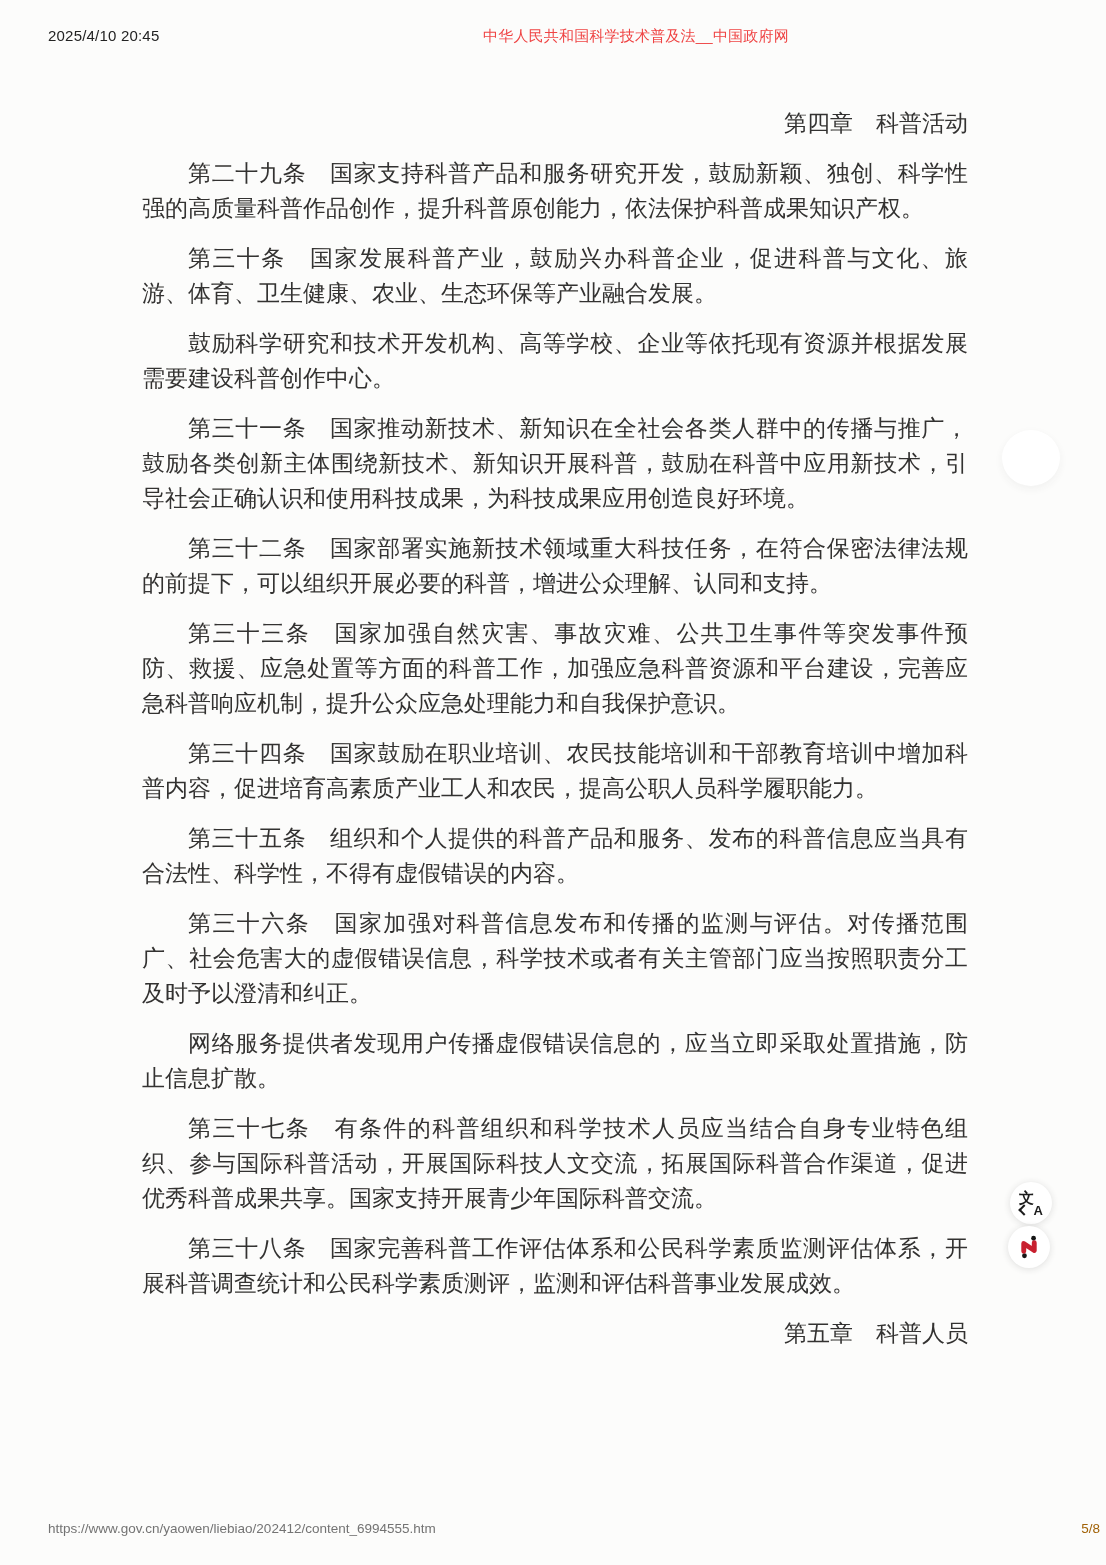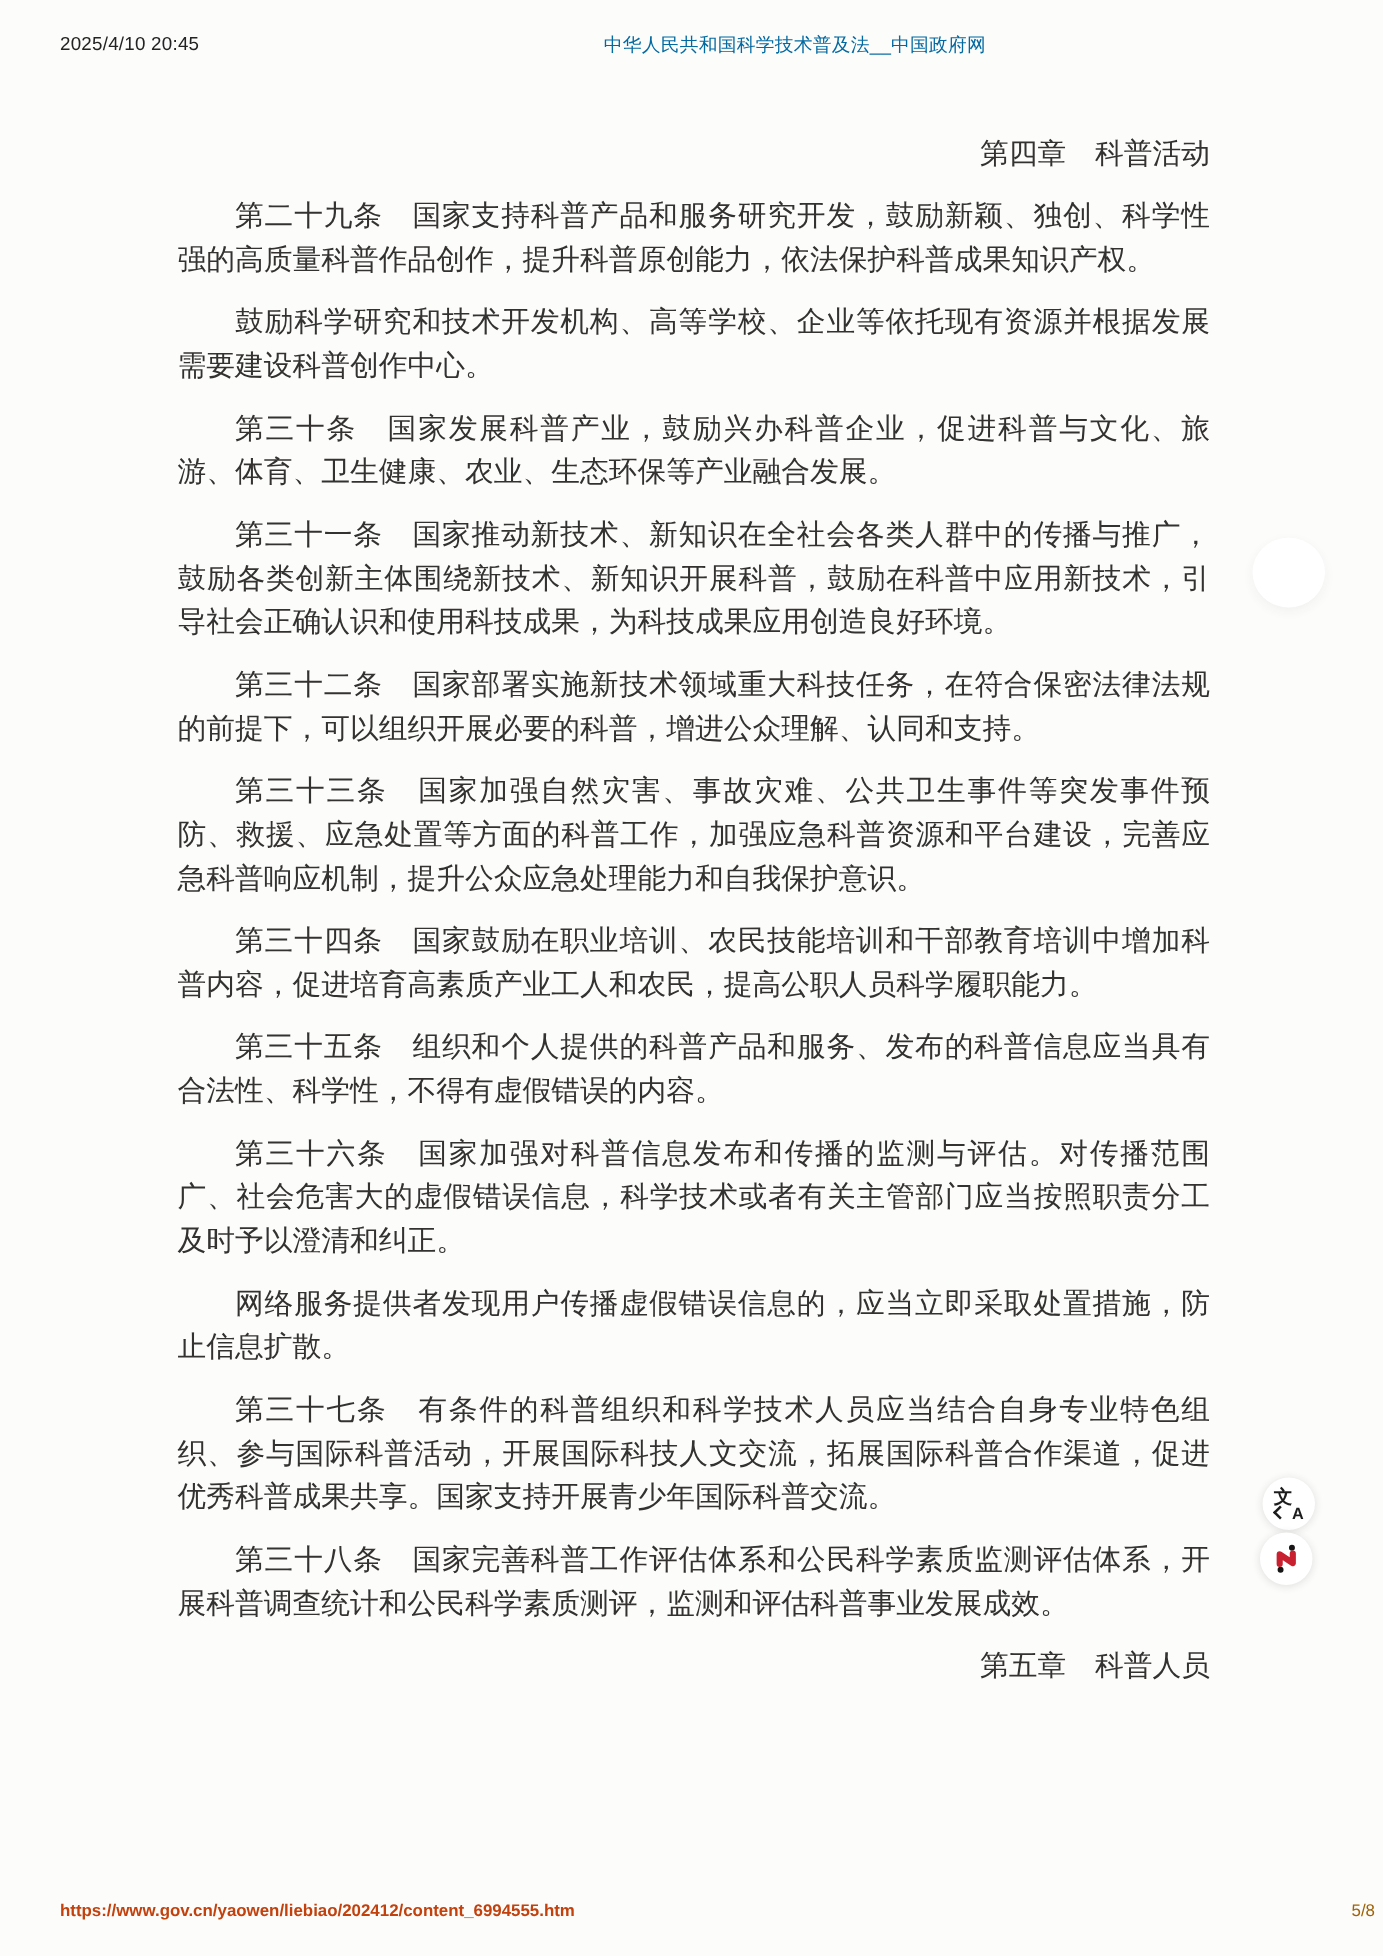--- a/index.html
+++ b/index.html
@@ -26,32 +26,31 @@
     font-size: 15px;
     color: #232323;
     letter-spacing: 0.2px;
     white-space: nowrap;
   }
   .print-header-title {
     position: absolute;
     left: 483px;
     top: 27px;
     font-size: 15px;
-    color: #0369a1;
+    color: #ef4444;
     letter-spacing: 0.2px;
     white-space: nowrap;
   }
   .print-footer-url {
     position: absolute;
     left: 48px;
     top: 1521px;
     font-size: 13.5px;
-    color: #c2410c;
+    color: #737373;
     white-space: nowrap;
-    font-weight: bold;
   }
   .print-footer-page {
     position: absolute;
     right: 48px;
     top: 1521px;
     font-size: 13.5px;
     color: #a16207;
     white-space: nowrap;
   }
   
@@ -138,22 +137,22 @@
 <body>
 
 <div class="page">
 
   <div class="print-header-datetime">2025/4/10 20:45</div>
   <div class="print-header-title">中华人民共和国科学技术普及法__中国政府网</div>
 
   <div class="content">
     <p class="chapter">第四章　科普活动</p>
     <p>第二十九条　国家支持科普产品和服务研究开发，鼓励新颖、独创、科学性强的高质量科普作品创作，提升科普原创能力，依法保护科普成果知识产权。</p>
+    <p>第三十条　国家发展科普产业，鼓励兴办科普企业，促进科普与文化、旅游、体育、卫生健康、农业、生态环保等产业融合发展。</p>
     <p>鼓励科学研究和技术开发机构、高等学校、企业等依托现有资源并根据发展需要建设科普创作中心。</p>
-    <p>第三十条　国家发展科普产业，鼓励兴办科普企业，促进科普与文化、旅游、体育、卫生健康、农业、生态环保等产业融合发展。</p>
     <p>第三十一条　国家推动新技术、新知识在全社会各类人群中的传播与推广，鼓励各类创新主体围绕新技术、新知识开展科普，鼓励在科普中应用新技术，引导社会正确认识和使用科技成果，为科技成果应用创造良好环境。</p>
     <p>第三十二条　国家部署实施新技术领域重大科技任务，在符合保密法律法规的前提下，可以组织开展必要的科普，增进公众理解、认同和支持。</p>
     <p>第三十三条　国家加强自然灾害、事故灾难、公共卫生事件等突发事件预防、救援、应急处置等方面的科普工作，加强应急科普资源和平台建设，完善应急科普响应机制，提升公众应急处理能力和自我保护意识。</p>
     <p>第三十四条　国家鼓励在职业培训、农民技能培训和干部教育培训中增加科普内容，促进培育高素质产业工人和农民，提高公职人员科学履职能力。</p>
     <p>第三十五条　组织和个人提供的科普产品和服务、发布的科普信息应当具有合法性、科学性，不得有虚假错误的内容。</p>
     <p>第三十六条　国家加强对科普信息发布和传播的监测与评估。对传播范围广、社会危害大的虚假错误信息，科学技术或者有关主管部门应当按照职责分工及时予以澄清和纠正。</p>
     <p>网络服务提供者发现用户传播虚假错误信息的，应当立即采取处置措施，防止信息扩散。</p>
     <p>第三十七条　有条件的科普组织和科学技术人员应当结合自身专业特色组织、参与国际科普活动，开展国际科技人文交流，拓展国际科普合作渠道，促进优秀科普成果共享。国家支持开展青少年国际科普交流。</p>
     <p>第三十八条　国家完善科普工作评估体系和公民科学素质监测评估体系，开展科普调查统计和公民科学素质测评，监测和评估科普事业发展成效。</p>
     <p class="chapter">第五章　科普人员</p>

